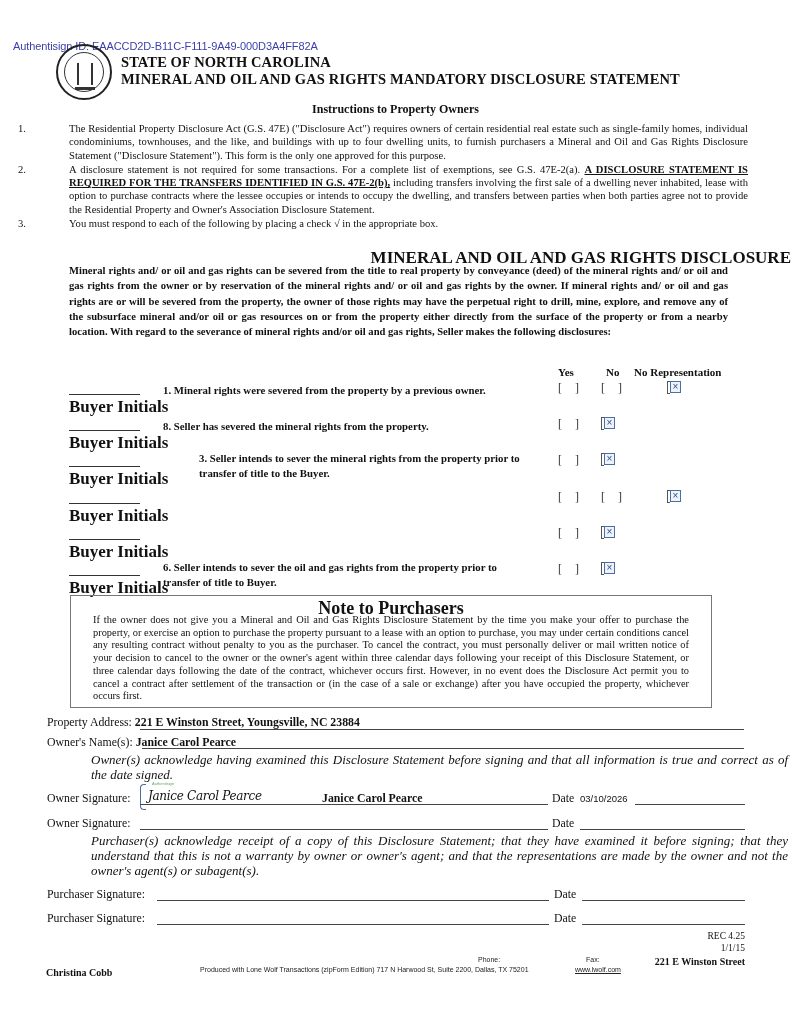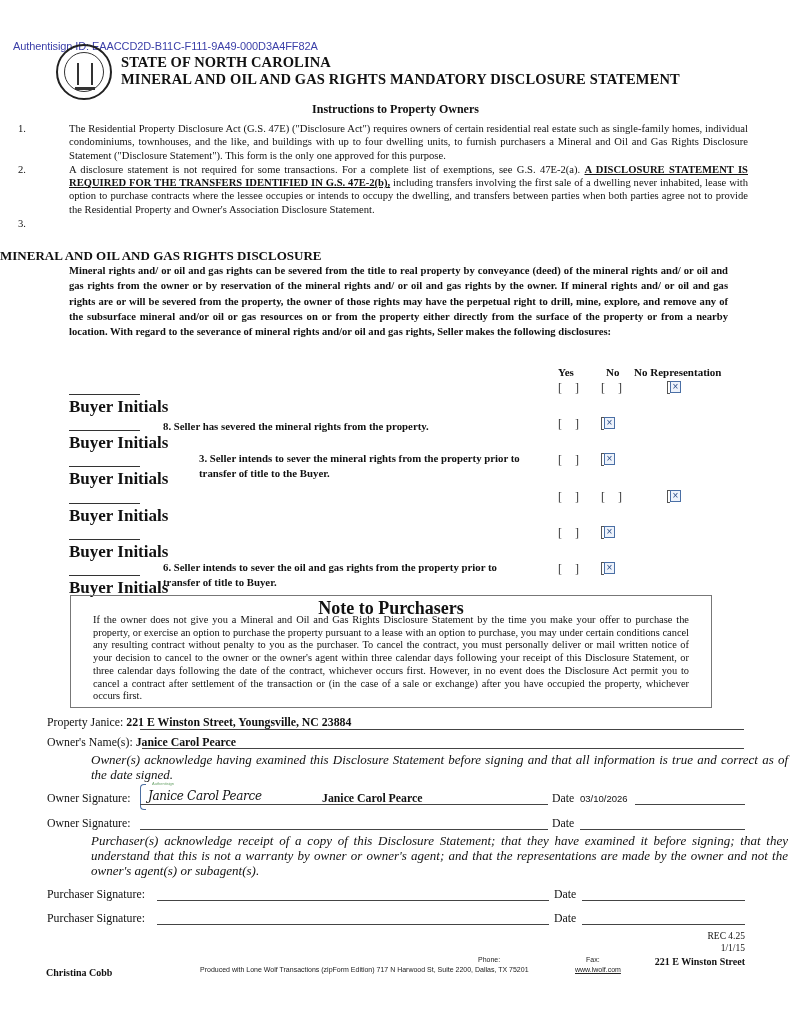--- a/index.html
+++ b/index.html
@@ -18,21 +18,21 @@
   .title1 { left: 121px; top: 54px; font-size: 14.5px; font-weight: bold; letter-spacing: 0.1px; }
   .title2 { left: 121px; top: 71px; font-size: 14.5px; font-weight: bold; letter-spacing: 0.15px; }
 
   .instr-head { left: 0; width: 791px; top: 102px; text-align: center; font-size: 12px; font-weight: bold; }
 
   .list { left: 18px; width: 730px; top: 122px; font-size: 10.6px; line-height: 13.3px; }
   .list .li { position: relative; padding-left: 51px; text-align: justify; margin-bottom: 1px; }
   .list .li .num { position: absolute; left: 0; top: 0; }
   .list .ul { font-weight: bold; text-decoration: underline; }
 
-  .disc-head { left: 0; width: 791px; top: 248px; text-align: left; font-size: 13px; font-weight: bold; }
+  .disc-head { left: 0; width: 791px; top: 248px; text-align: right; font-size: 17px; font-weight: bold; }
   .disc-para { left: 69px; width: 659px; top: 263px; font-size: 10.6px; line-height: 15.3px; font-weight: bold; text-align: justify; }
 
   .col-head { top: 366px; font-size: 11px; font-weight: bold; }
 
   .row { left: 69px; width: 680px; height: 36px; }
   .row .initline { position: absolute; left: 0; top: 15px; width: 71px; border-top: 1px solid #333; }
   .row .initlbl { position: absolute; left: 0; top: 18px; font-size: 17px; font-weight: bold; }
   .row .q { position: absolute; left: 94px; top: 0; width: 380px; font-size: 10.8px; font-weight: bold; line-height: 15px; }
   .row .q.single { top: 4px; }
   .box { position: absolute; font-size: 12px; font-family: "Liberation Serif", serif; color: #333; letter-spacing: 5px; }
@@ -80,33 +80,35 @@
   <div class="li">
     <span class="num">1.</span>
     <span>The Residential Property Disclosure Act (G.S. 47E) ("Disclosure Act") requires owners of certain residential real estate such as single-family homes, individual condominiums, townhouses, and the like, and buildings with up to four dwelling units, to furnish purchasers a Mineral and Oil and Gas Rights Disclosure Statement ("Disclosure Statement"). This form is the only one approved for this purpose.</span>
   </div>
   <div class="li">
     <span class="num">2.</span>
     <span>A disclosure statement is not required for some transactions. For a complete list of exemptions, see G.S. 47E-2(a). </span><span class="ul">A DISCLOSURE STATEMENT IS REQUIRED FOR THE TRANSFERS IDENTIFIED IN G.S. 47E-2(b),</span><span> including transfers involving the first sale of a dwelling never inhabited, lease with option to purchase contracts where the lessee occupies or intends to occupy the dwelling, and transfers between parties when both parties agree not to provide the Residential Property and Owner's Association Disclosure Statement.</span>
   </div>
   <div class="li">
     <span class="num">3.</span>
+    <span>You must respond to each of the following by placing a check √ in the appropriate box.</span>
   </div>
 </div>
 
 <div class="abs disc-head">MINERAL AND OIL AND GAS RIGHTS DISCLOSURE</div>
 <div class="abs disc-para">Mineral rights and/ or oil and gas rights can be severed from the title to real property by conveyance (deed) of the mineral rights and/ or oil and gas rights from the owner or by reservation of the mineral rights and/ or oil and gas rights by the owner. If mineral rights and/ or oil and gas rights are or will be severed from the property, the owner of those rights may have the perpetual right to drill, mine, explore, and remove any of the subsurface mineral and/or oil or gas resources on or from the property either directly from the surface of the property or from a nearby location. With regard to the severance of mineral rights and/or oil and gas rights, Seller makes the following disclosures:</div>
 
 <div class="abs col-head" style="left:558px;">Yes</div>
 <div class="abs col-head" style="left:606px;">No</div>
 <div class="abs col-head" style="left:634px;">No Representation</div>
 
 <div class="abs row" style="top:379px;">
   <div class="initline"></div>
   <div class="initlbl">Buyer Initials</div>
+  <div class="q single">1. Mineral rights were severed from the property by a previous owner.</div>
   <div class="box" style="left:489px; top:2px;">[ ]</div>
   <div class="box" style="left:532px; top:2px;">[ ]</div>
   <div class="xbox" style="left:598px; top:2px;">
       <div class="br"></div>
       <div class="sq">×</div>
     </div>
 </div>
 
 <div class="abs row" style="top:415px;">
   <div class="initline"></div>
@@ -161,21 +163,21 @@
       <div class="sq">×</div>
     </div>
 </div>
 
 <div class="abs note-box">
   <div class="note-title">Note to Purchasers</div>
   <div class="note-text">If the owner does not give you a Mineral and Oil and Gas Rights Disclosure Statement by the time you make your offer to purchase the property, or exercise an option to purchase the property pursuant to a lease with an option to purchase, you may under certain conditions cancel any resulting contract without penalty to you as the purchaser. To cancel the contract, you must personally deliver or mail written notice of your decision to cancel to the owner or the owner's agent within three calendar days following your receipt of this Disclosure Statement, or three calendar days following the date of the contract, whichever occurs first. However, in no event does the Disclosure Act permit you to cancel a contract after settlement of the transaction or (in the case of a sale or exchange) after you have occupied the property, whichever occurs first.</div>
 </div>
 
 <div class="abs field" style="top:715px;">
-  <span class="lbl">Property Janice:</span>
+  <span class="lbl">Property Address:</span>
   <span class="val">221 E Winston Street, Youngsville, NC  23884</span>
 </div>
 <div class="abs uline" style="left:140px; top:729px; width:604px;"></div>
 
 <div class="abs field" style="top:735px;">
   <span class="lbl">Owner's Name(s):</span>
   <span class="val">Janice Carol Pearce</span>
 </div>
 <div class="abs uline" style="left:142px; top:748px; width:602px;"></div>
 

